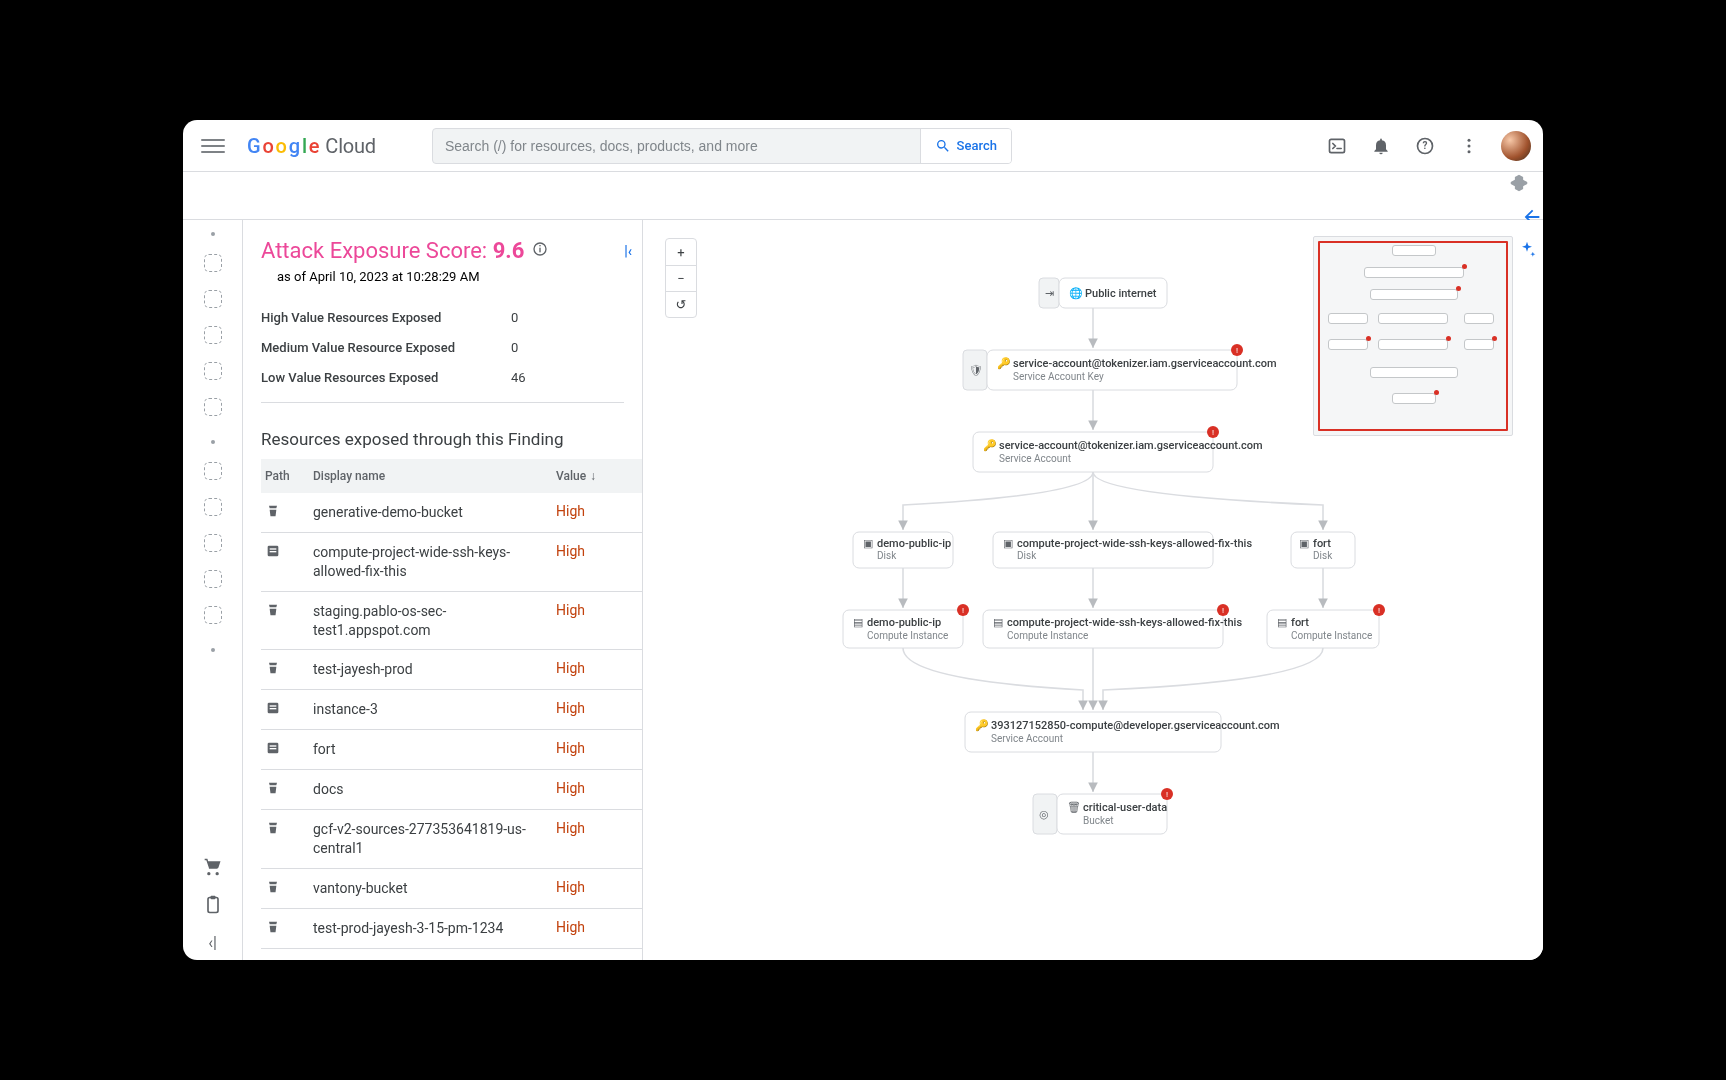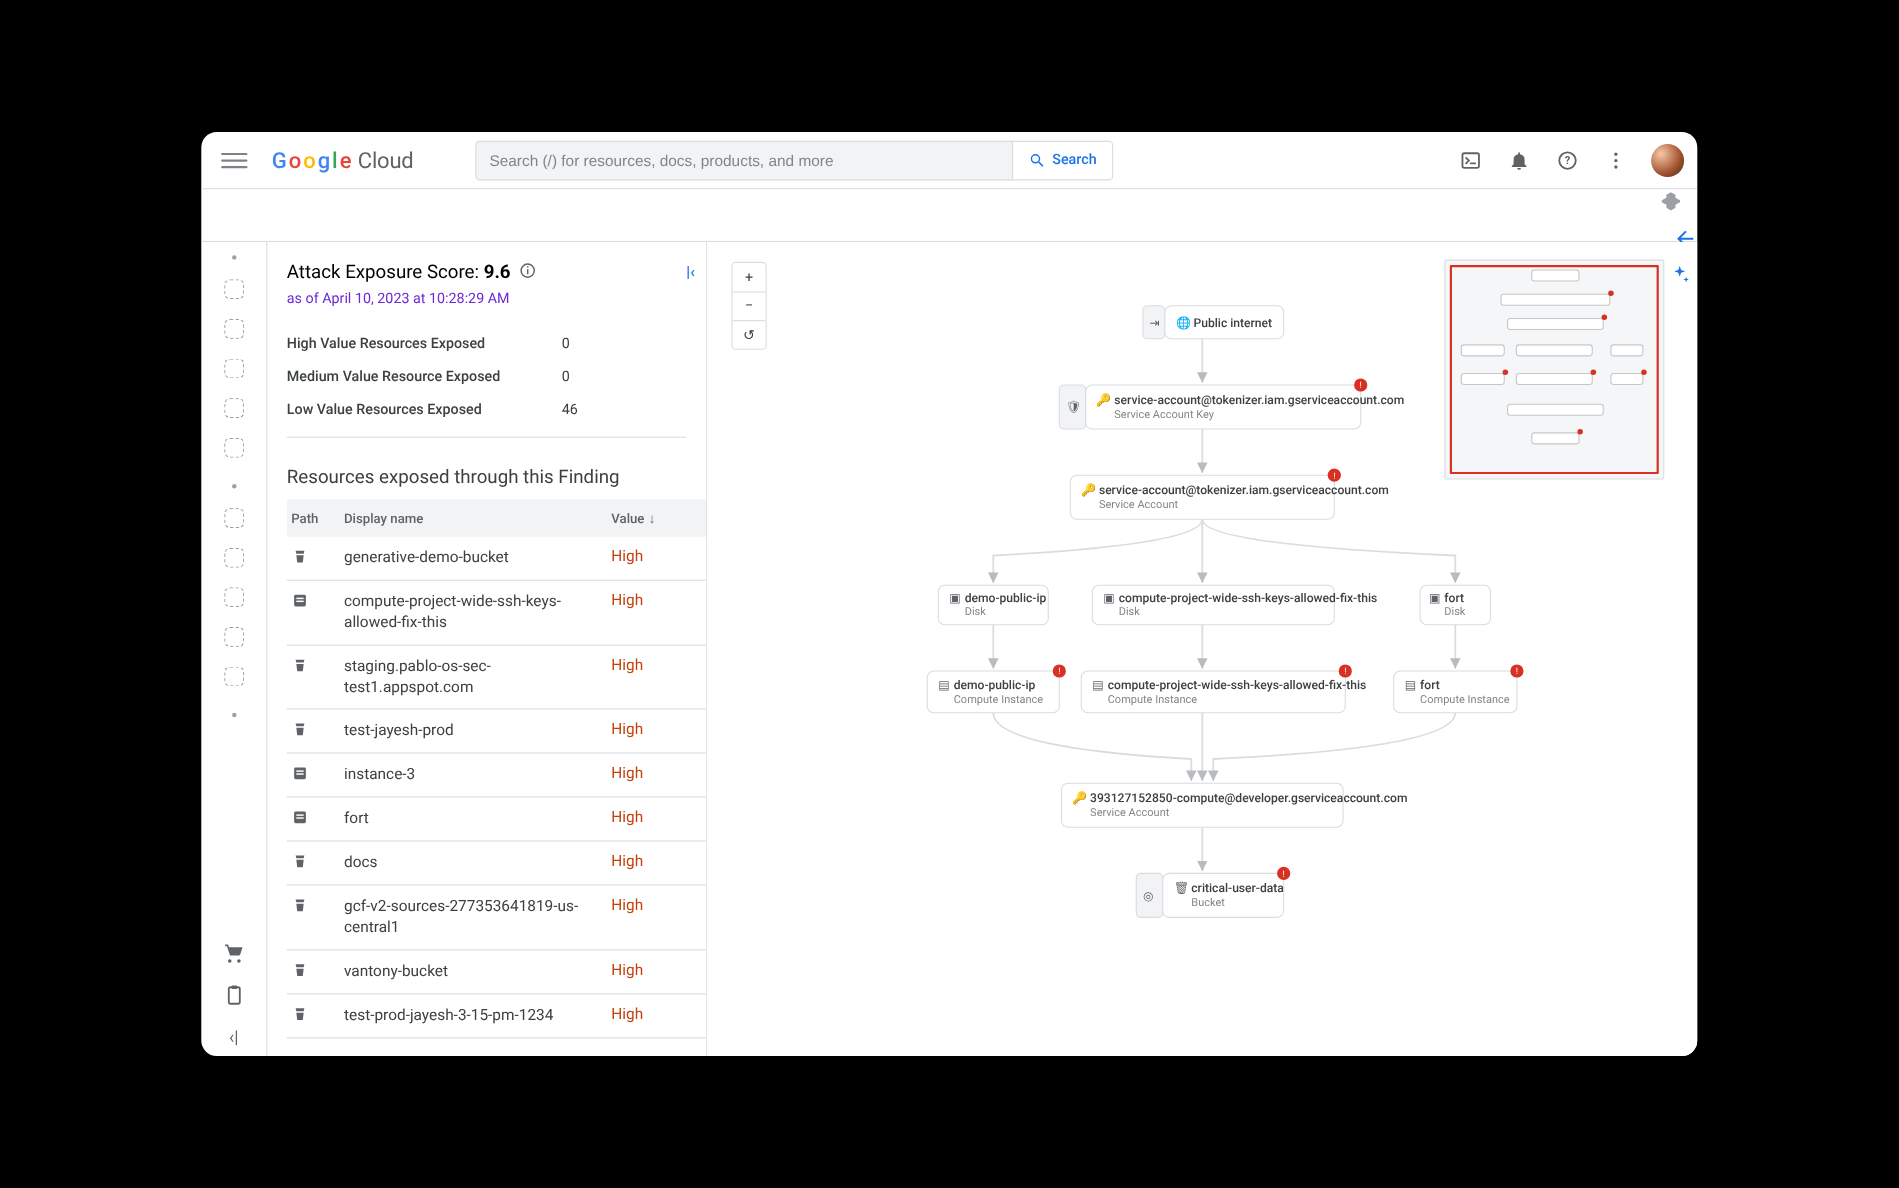--- a/index.html
+++ b/index.html
@@ -121,25 +121,25 @@
 
   
   .leftpanel{
     width:400px;border-right:1px solid var(--border);display:flex;flex-direction:column;
     position:relative;min-height:0;
   }
   .leftpanel .scroll{overflow-y:auto;padding:18px 0 0 18px;min-height:0;flex:1;}
   .scroll::-webkit-scrollbar{width:10px;}
   .scroll::-webkit-scrollbar-thumb{background:#bdc1c6;border-radius:5px;}
   .score-row{display:flex;align-items:center;gap:8px;}
-  .score-title{font-size:17px;color:#000000;}
+  .score-title{font-size:22px;color:#ec4899;}
   .score-val{font-weight:700;}
   .info{color:#5f6368;cursor:pointer;}
   .collapse-left{margin-left:auto;margin-right:10px;color:var(--blue);cursor:pointer;font-size:14px;font-weight:600;}
-  .asof{color:#6d28d9;font-size:13px;margin:6px 0 18px 0;}
+  .asof{color:#000000;font-size:13px;margin:6px 0 18px 16px;}
   .kv{display:flex;justify-content:flex-start;gap:20px;padding:7px 0;font-size:13px;border-top:1px solid transparent;}
   .kv .k{width:230px;color:#3c4043;font-weight:500;}
   .kv .v{color:#3c4043;}
   .sep{border-top:1px solid var(--border);margin:10px 18px 0 0;}
 
   .section-title{font-size:17px;margin:26px 0 10px 0;color:#3c4043;font-weight:400;}
   .thead{
     display:flex;align-items:center;background:#f1f3f4;height:34px;
     font-size:12px;color:#5f6368;padding-right:10px;font-weight:500;
   }

